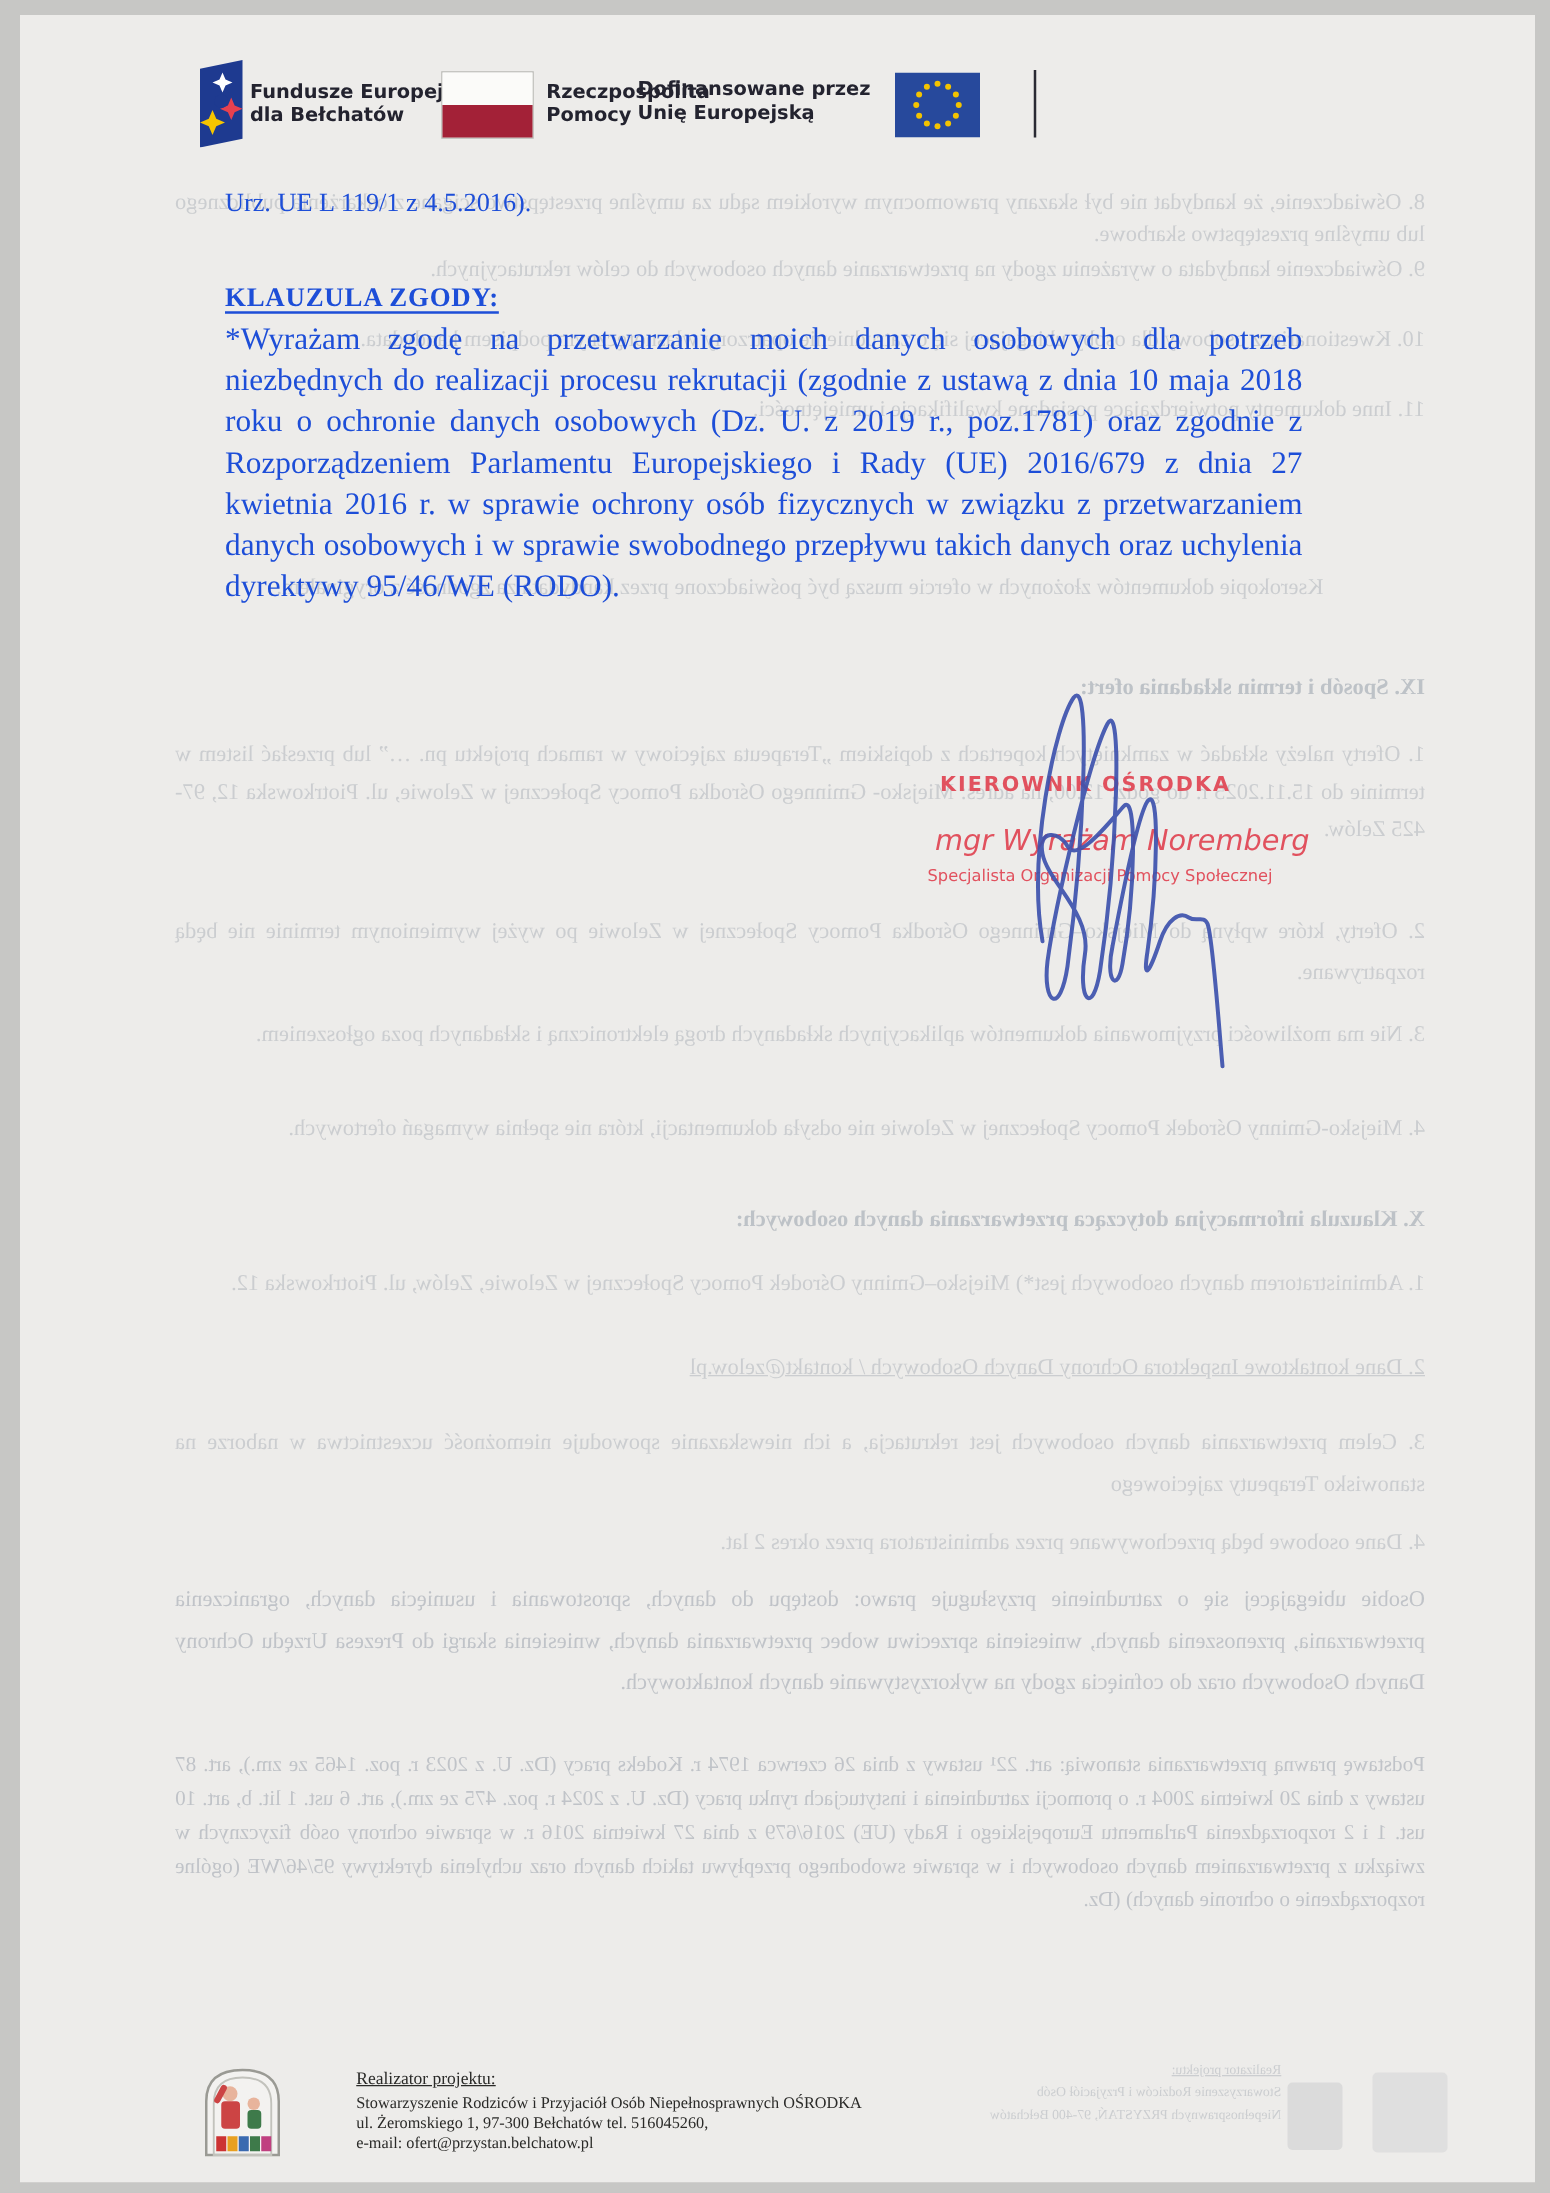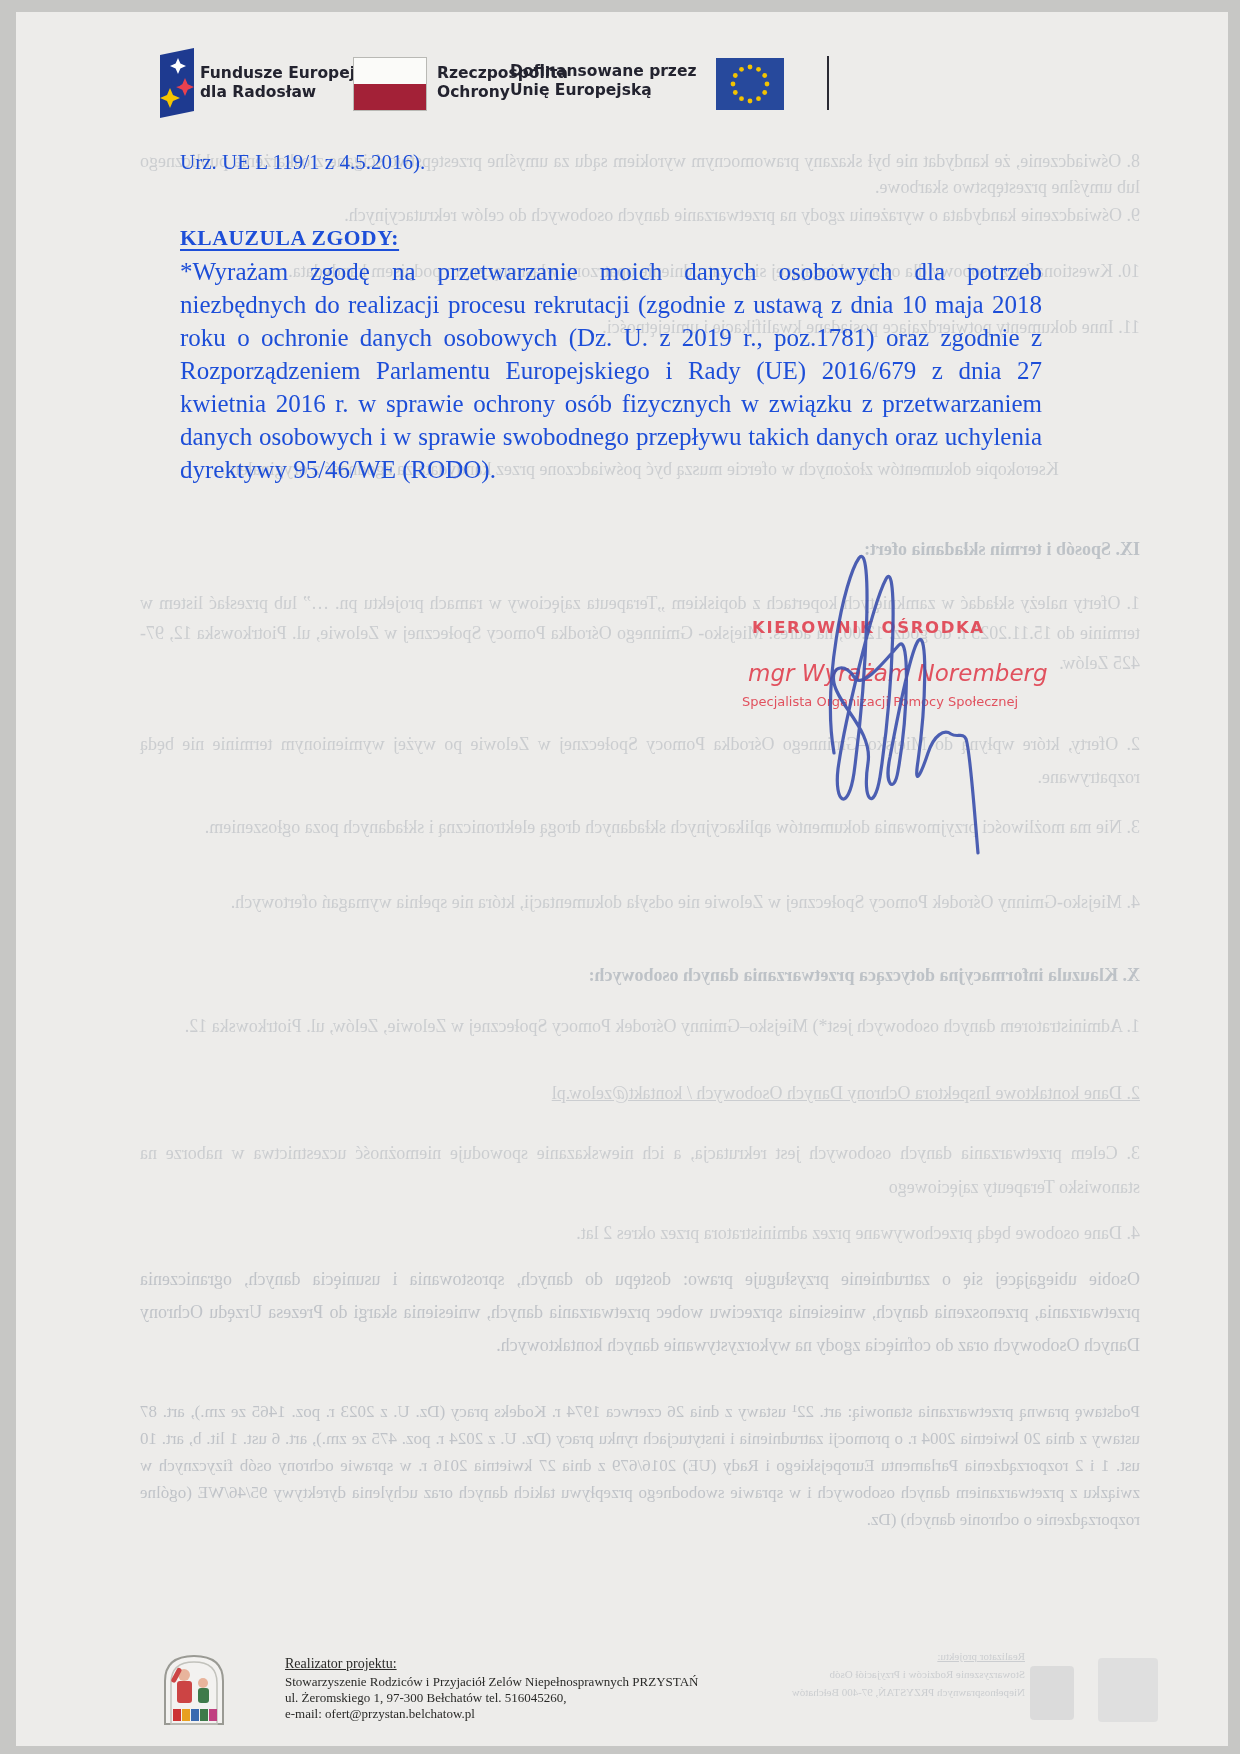--- a/index.html
+++ b/index.html
@@ -80,30 +80,30 @@
 
   <svg class="abs" style="left:158px;top:48px;z-index:5;" width="38" height="70" viewBox="0 0 38 70">
     <polygon points="2,7 36,0 36,63 2,70" fill="#1e3a90"></polygon>
     <polygon points="20,10 22.4,15.6 28,18 22.4,20.4 20,26 17.6,20.4 12,18 17.6,15.6" fill="#ffffff"></polygon>
     <polygon points="27,30 29.7,36.3 36,39 29.7,41.7 27,48 24.3,41.7 18,39 24.3,36.3" fill="#e8414f"></polygon>
     <polygon points="12,40 15,47 22,50 15,53 12,60 9,53 2,50 9,47" fill="#f6c500"></polygon>
     <circle cx="19" cy="33" r="5.5" fill="#1e3a90"></circle>
   </svg>
   <div class="abs hdr-label" style="left:200px;top:64px;z-index:5;">
     <div>Fundusze Europejskie</div>
-    <div>dla Radosław</div>
+    <div>dla Bełchatów</div>
   </div>
 
   <div class="abs" style="left:353px;top:57px;width:74px;height:54px;z-index:5;border:1px solid #b9b9b5;box-sizing:border-box;">
     <div style="width:100%;height:50%;background:#fbfbf9;"></div>
     <div style="width:100%;height:50%;background:#a32137;"></div>
   </div>
   <div class="abs hdr-label" style="left:437px;top:64px;z-index:5;">
     <div>Rzeczpospolita</div>
-    <div>Ochrony</div>
+    <div>Pomocy</div>
   </div>
 
   <div class="abs hdr-label eu-label" style="left:510px;top:62px;width:198px;z-index:5;">
     <div>Dofinansowane przez</div>
     <div>Unię Europejską</div>
   </div>
   <svg class="abs" style="left:716px;top:58px;z-index:5;" width="68" height="52" viewBox="0 0 68 52">
     <rect x="0" y="0" width="68" height="52" fill="#27499c"></rect>
     <g fill="#f3c300">
       <circle cx="34" cy="9" r="2.4"></circle>
@@ -161,21 +161,21 @@
     <rect x="12" y="14" width="5" height="16" rx="2.5" fill="#cc4444" transform="rotate(28 14 22)"></rect>
     <circle cx="41" cy="30" r="5" fill="#e8b49c"></circle>
     <rect x="36" y="35" width="11" height="15" rx="3" fill="#3e7a4a"></rect>
     <rect x="11" y="56" width="8" height="12" fill="#cc3333"></rect>
     <rect x="20" y="56" width="8" height="12" fill="#e8a020"></rect>
     <rect x="29" y="56" width="8" height="12" fill="#3a6ab0"></rect>
     <rect x="38" y="56" width="8" height="12" fill="#3e7a4a"></rect>
     <rect x="47" y="56" width="8" height="12" fill="#c04080"></rect>
   </svg>
   <div class="abs ftr" id="ftr-label">Realizator projektu:</div>
-  <div class="abs ftr" id="ftr-org">Stowarzyszenie Rodziców i Przyjaciół Zelów Niepełnosprawnych PRZYSTAŃ</div>
+  <div class="abs ftr" id="ftr-org">Stowarzyszenie Rodziców i Przyjaciół Osób Niepełnosprawnych OŚRODKA</div>
   <div class="abs ftr" id="ftr-addr">ul. Żeromskiego 1, 97-300 Bełchatów tel. 516045260,</div>
   <div class="abs ftr" id="ftr-mail">e-mail: ofert@przystan.belchatow.pl</div>
 
   <div class="abs edge" style="left:0;top:0;width:1240px;height:12px;"></div>
   <div class="abs edge" style="left:0;top:0;width:16px;height:1754px;"></div>
   <div class="abs edge" style="left:1228px;top:0;width:12px;height:1754px;"></div>
   <div class="abs edge" style="left:0;top:1746px;width:1240px;height:8px;"></div>
 </div>
 
 </body></html>

